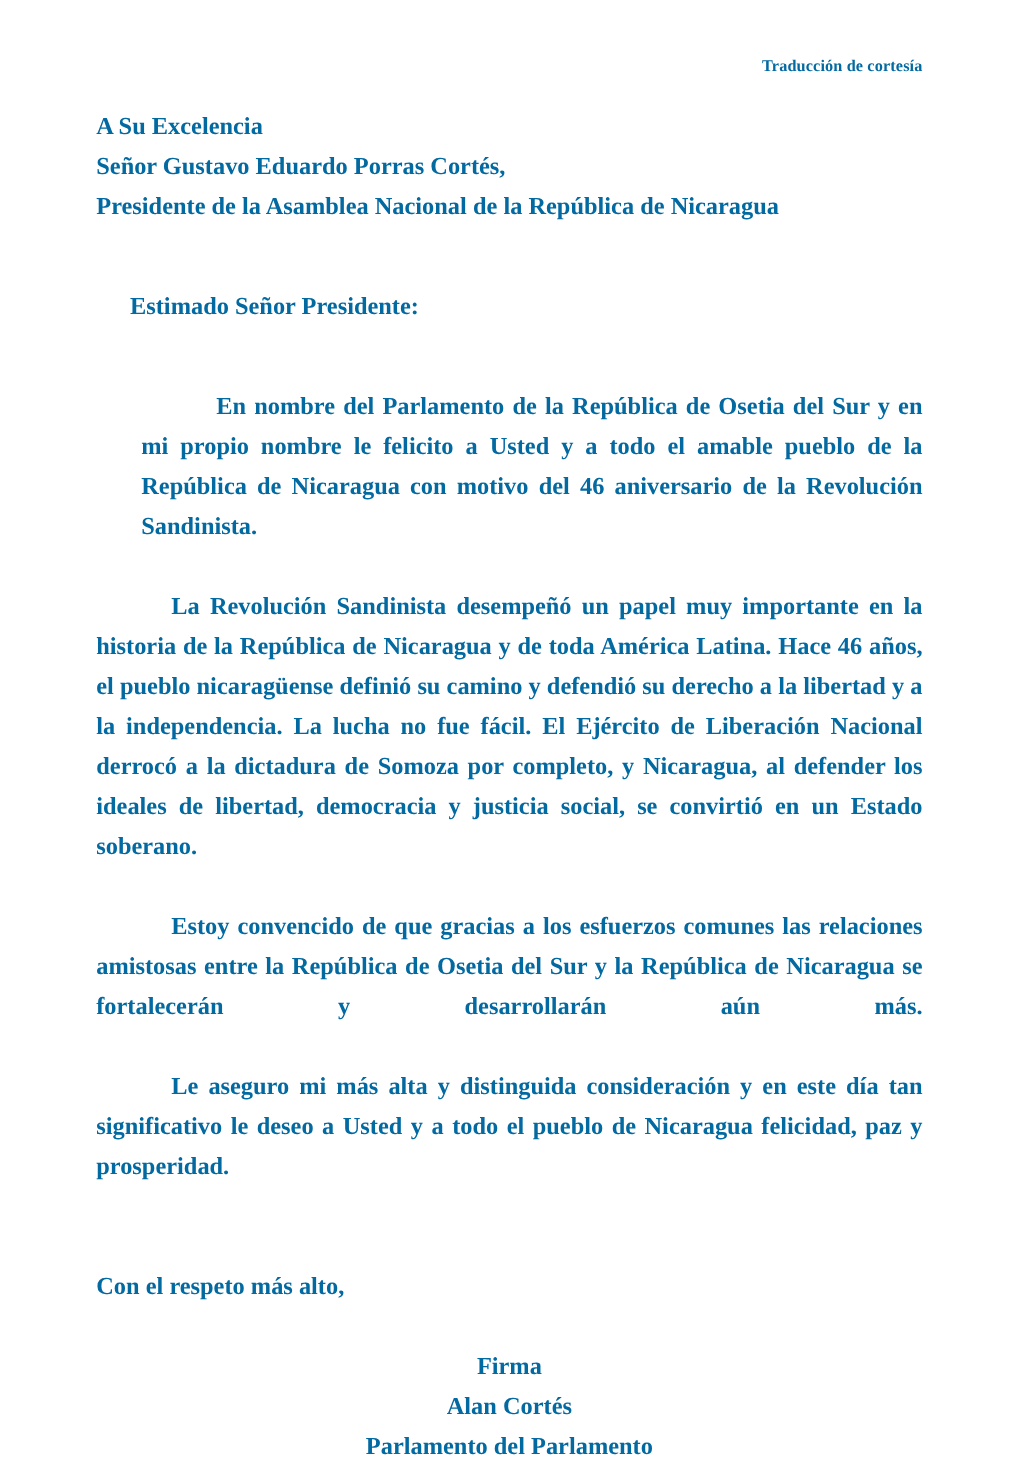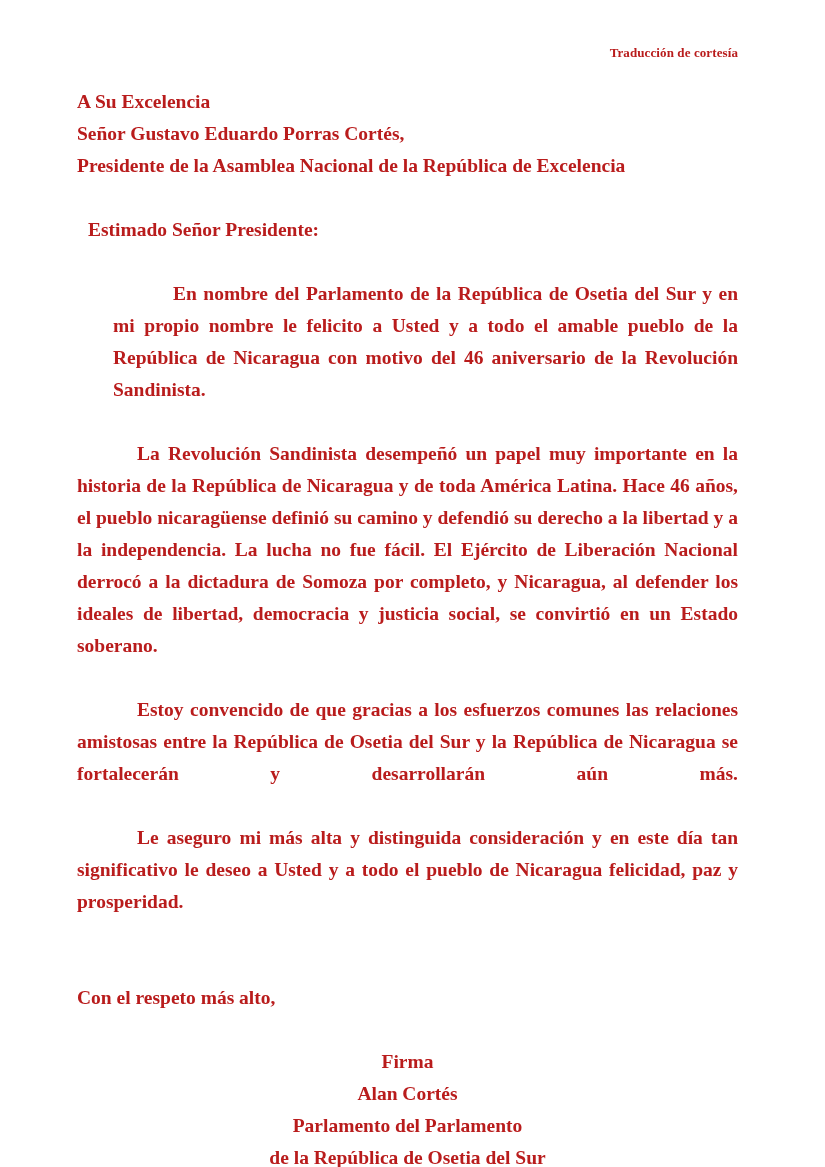--- a/index.html
+++ b/index.html
@@ -10,21 +10,21 @@
   }
 
   .page {
     position: relative;
     width: 825px;
     height: 1167px;
     background: #ffffff;
     margin: 0 auto;
     overflow: hidden;
     font-family: "Liberation Serif", "DejaVu Serif", serif;
-    color: #b91c1c;
+    color: #0369a1;
     -webkit-font-smoothing: antialiased;
   }
 
   
   .doc-header {
     position: absolute;
     top: 45px;
     left: 77px;
     right: 87px;
     text-align: right;
@@ -50,21 +50,21 @@
     margin: 0;
     text-align: left;
   }
   .addressee .line {
     display: block;
     white-space: nowrap;
   }
 
   
   .salutation {
-    margin: 0;
+    margin: 16px;
     padding-top: 32px;
     padding-left: 11px;
     text-align: left;
     white-space: nowrap;
   }
 
   
   .para {
     margin: 0;
     text-align: justify;
@@ -107,21 +107,21 @@
 
 <div class="page">
 
   <div class="doc-header">Traducción de cortesía</div>
 
   <div class="doc-body">
 
     <div class="addressee">
       <span class="line">A Su Excelencia</span>
       <span class="line">Señor Gustavo Eduardo Porras Cortés,</span>
-      <span class="line">Presidente de la Asamblea Nacional de la República de Excelencia</span>
+      <span class="line">Presidente de la Asamblea Nacional de la República de Nicaragua</span>
     </div>
 
     <p class="salutation">Estimado Señor Presidente:</p>
 
     <p class="para first">En nombre del Parlamento de la República de Osetia del Sur y en mi propio nombre le felicito a Usted y a todo el amable pueblo de la República de Nicaragua con motivo del 46 aniversario de la Revolución Sandinista.</p>
 
     <p class="para">La Revolución Sandinista desempeñó un papel muy importante en la historia de la República de Nicaragua y de toda América Latina. Hace 46 años, el pueblo nicaragüense definió su camino y defendió su derecho a la libertad y a la independencia. La lucha no fue fácil. El Ejército de Liberación Nacional derrocó a la dictadura de Somoza por completo, y Nicaragua, al defender los ideales de libertad, democracia y justicia social, se convirtió en un Estado soberano.</p>
 
     <p class="para">Estoy convencido de que gracias a los esfuerzos comunes las relaciones amistosas entre la República de Osetia del Sur y la República de Nicaragua se fortalecerán y desarrollarán aún más.</p>
 

